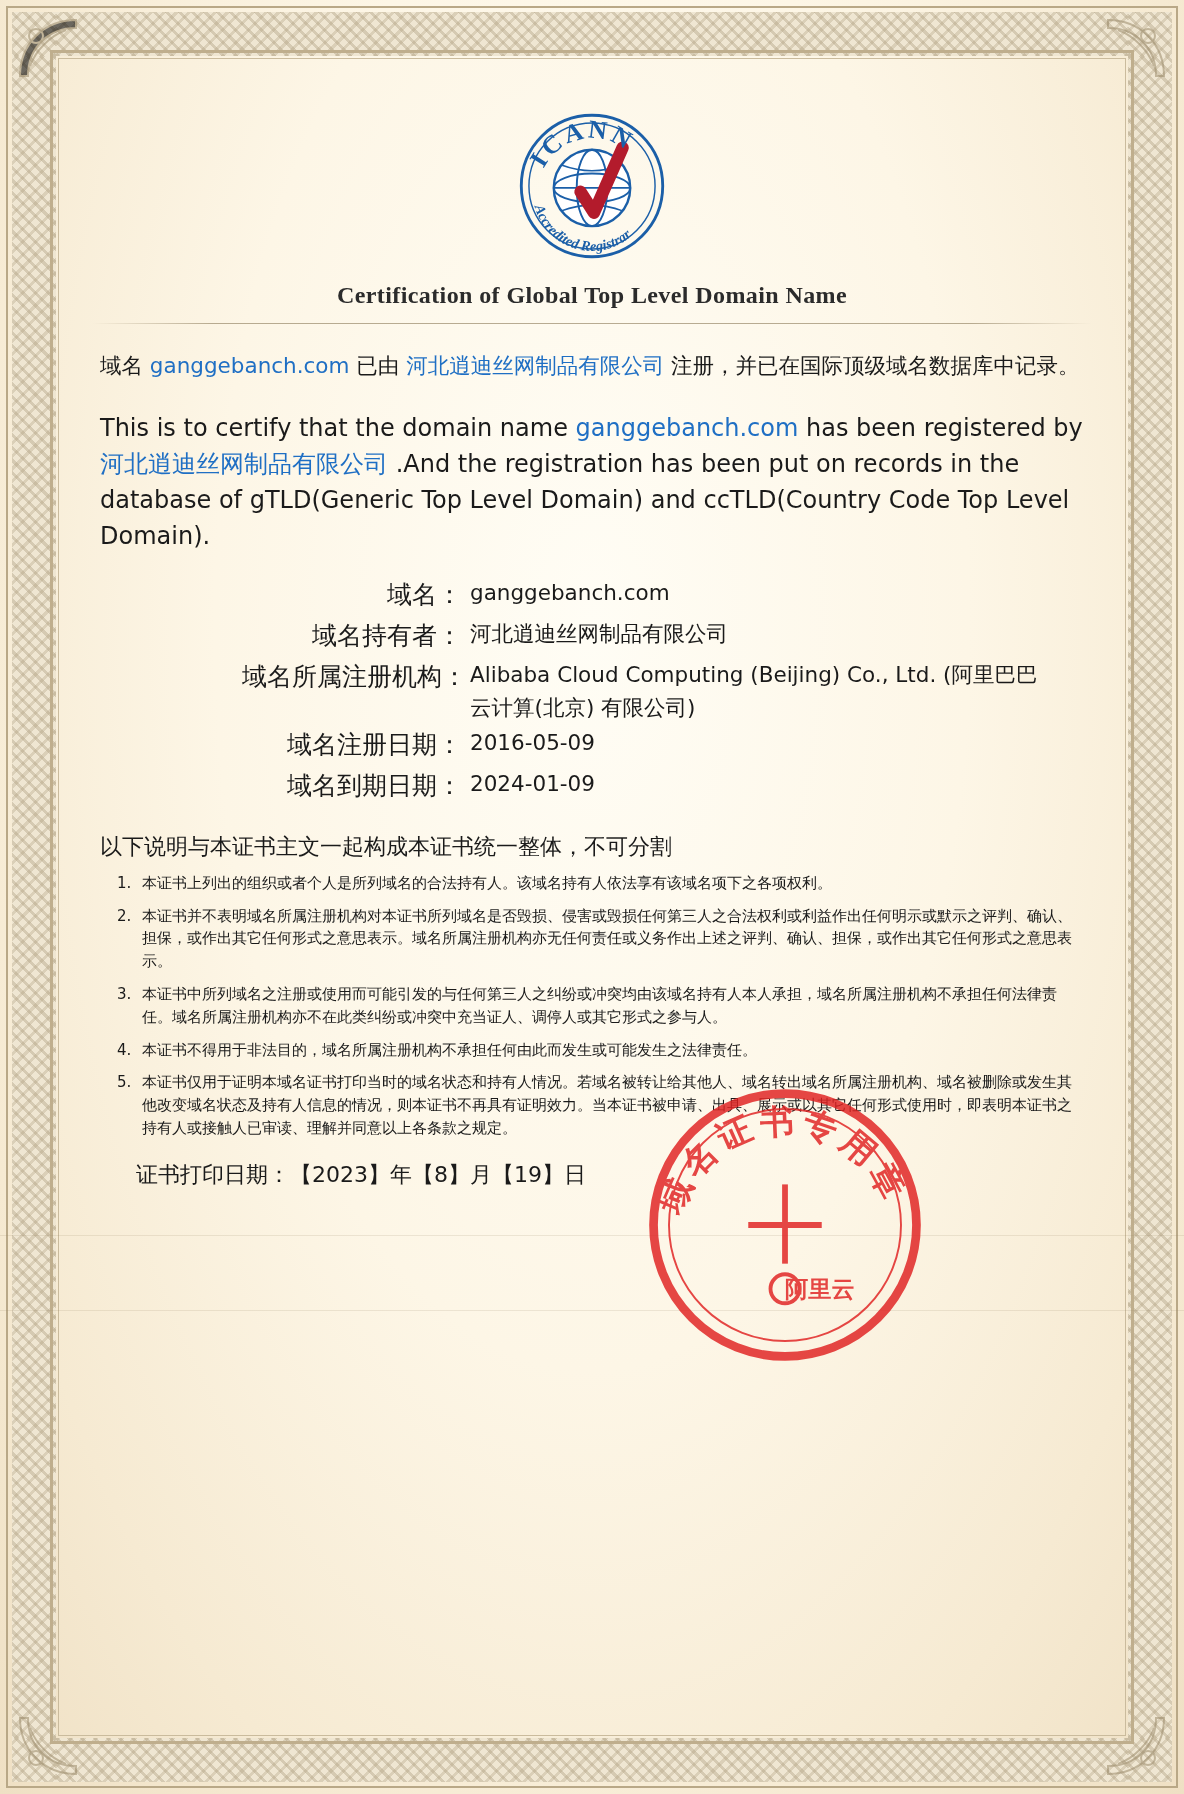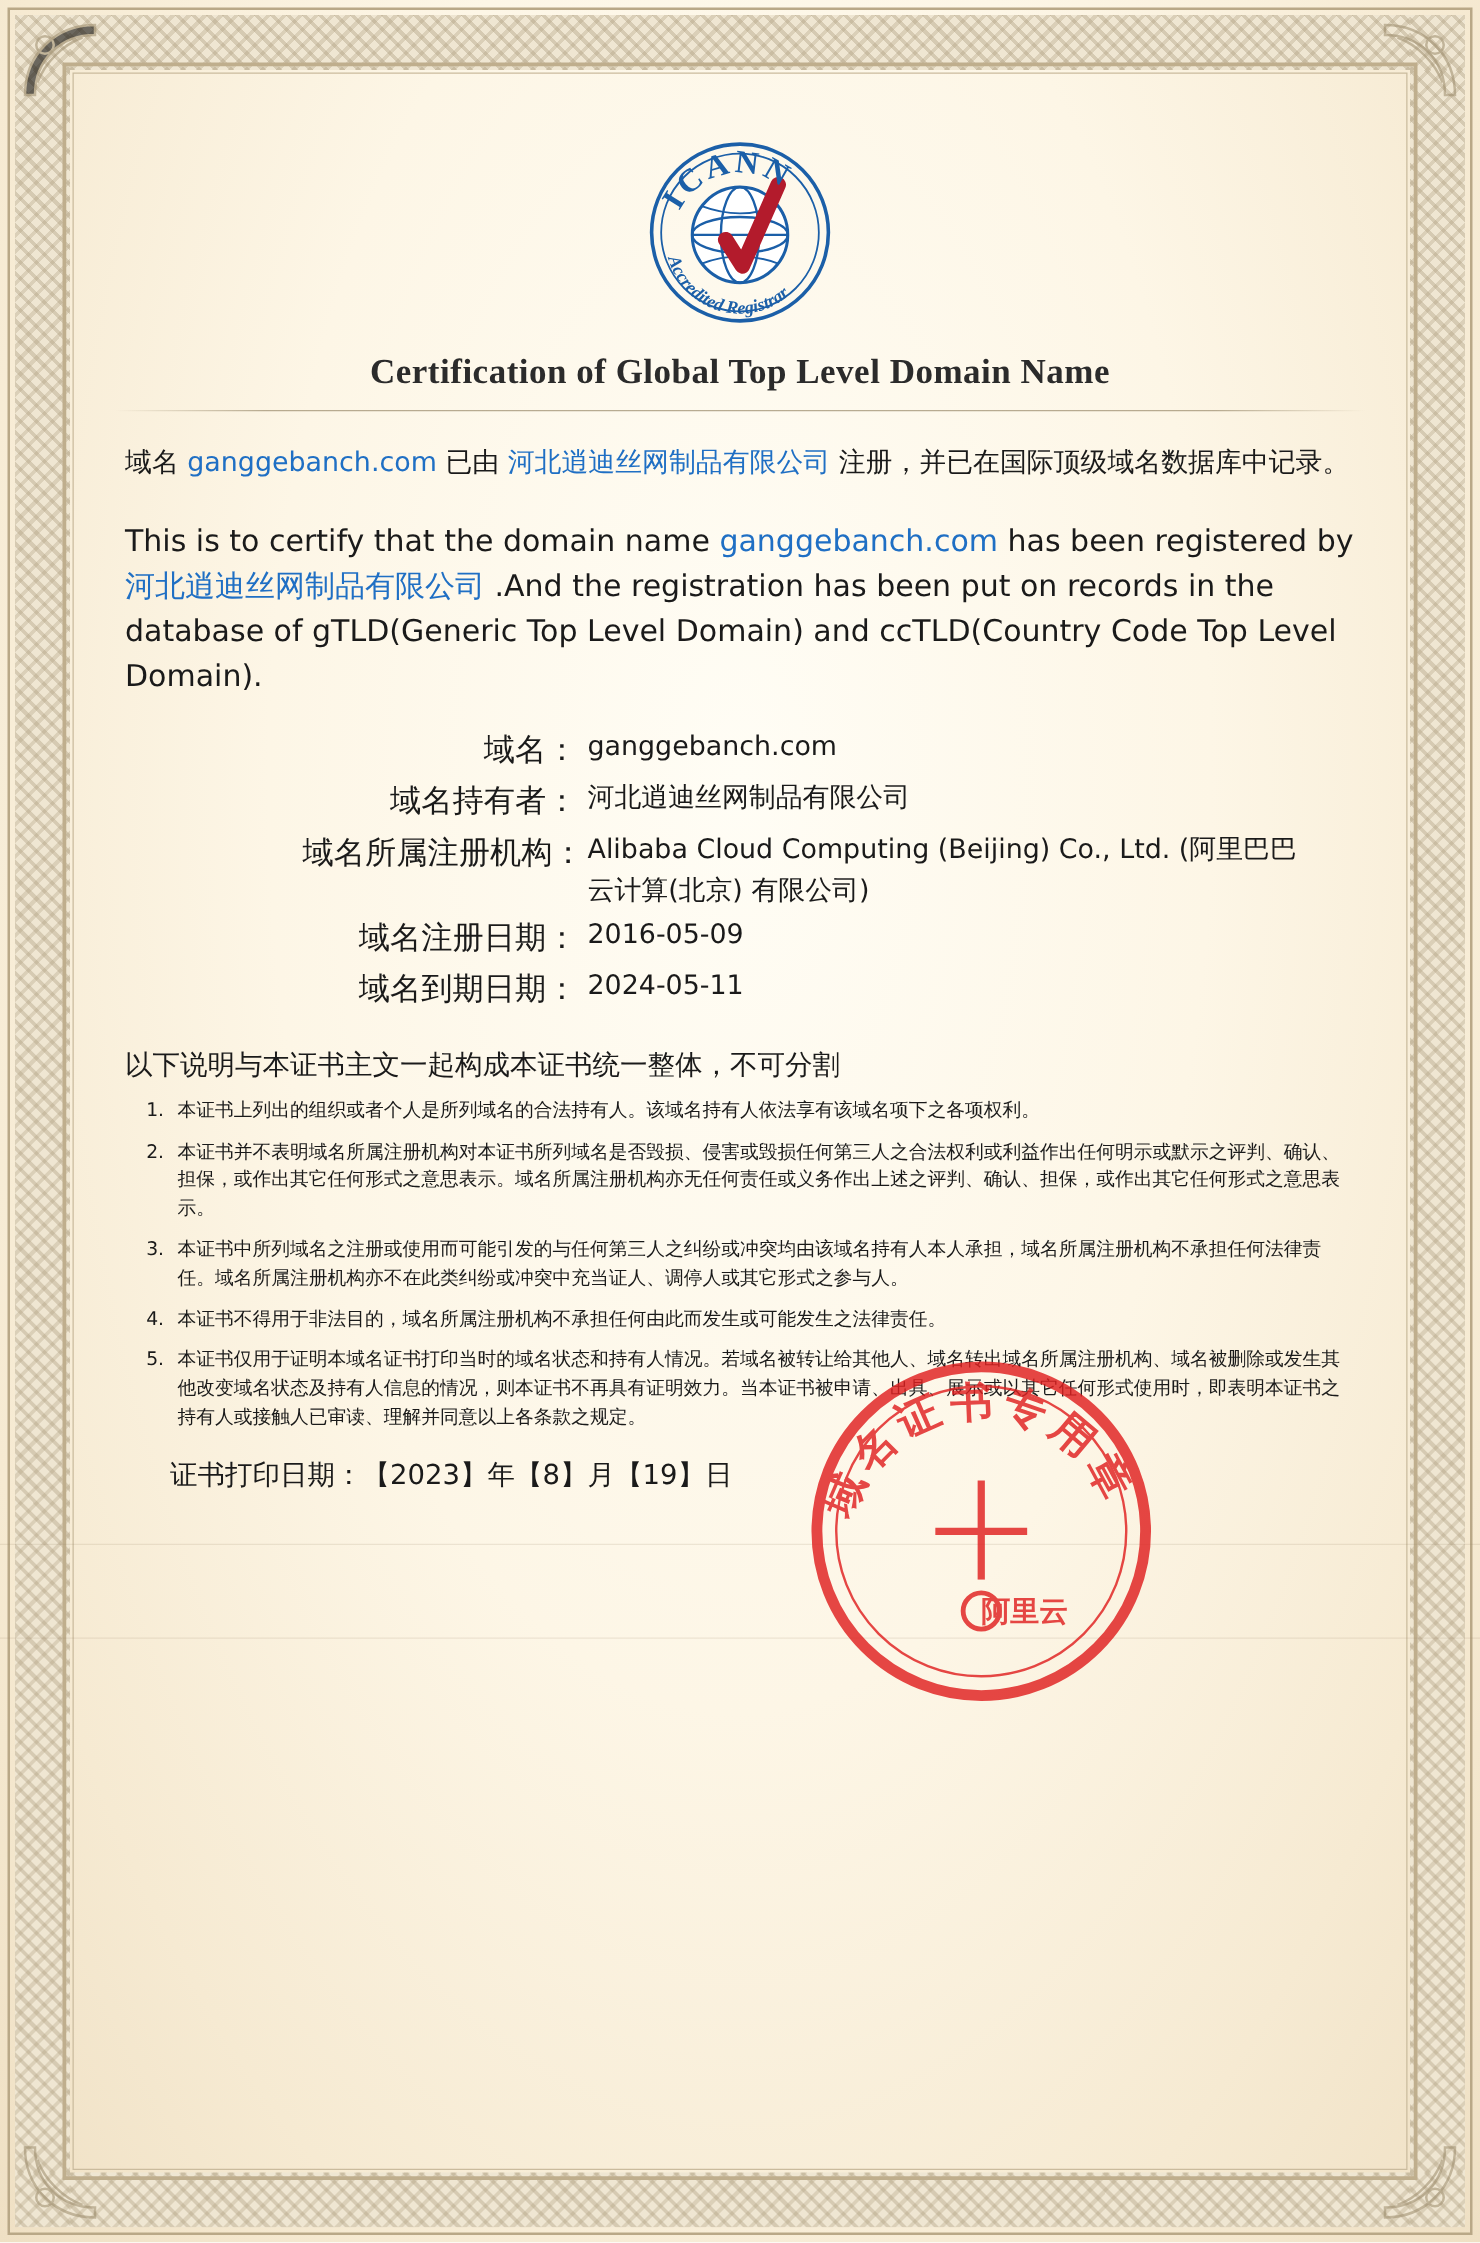--- a/index.html
+++ b/index.html
@@ -100,21 +100,21 @@
     font-family: "DejaVu Sans", "Liberation Sans", sans-serif;
     font-size: 35px;
     font-weight: bold;
     letter-spacing: 3px;
     color: #2b2b2b;
     margin: 2px 0 8px 0;
   }
   .title-en {
     text-align: center;
     font-family: "Liberation Serif", "DejaVu Serif", serif;
-    font-size: 28px;
+    font-size: 24px;
     font-weight: bold;
     letter-spacing: 0.4px;
     color: #2b2b2b;
     margin-bottom: 10px;
   }
   .title-rule {
     width: 100%;
     height: 1px;
     background: linear-gradient(90deg, rgba(190,175,145,0) 0%, rgba(160,145,115,0.75) 12%, rgba(160,145,115,0.75) 88%, rgba(190,175,145,0) 100%);
     margin: 14px 0 26px 0;
@@ -298,21 +298,21 @@
       <div class="det-row">
         <div class="det-label">域名所属注册机构：</div>
         <div class="det-value" style="max-width:580px;">Alibaba Cloud Computing (Beijing) Co., Ltd. (阿里巴巴云计算(北京) 有限公司)</div>
       </div>
       <div class="det-row">
         <div class="det-label">域名注册日期：</div>
         <div class="det-value">2016-05-09</div>
       </div>
       <div class="det-row">
         <div class="det-label">域名到期日期：</div>
-        <div class="det-value">2024-05-11</div>
+        <div class="det-value">2024-01-09</div>
       </div>
     </div>
 
     <div class="terms-head">以下说明与本证书主文一起构成本证书统一整体，不可分割</div>
 
     <ol class="terms">
       <li>本证书上列出的组织或者个人是所列域名的合法持有人。该域名持有人依法享有该域名项下之各项权利。</li>
       <li>本证书并不表明域名所属注册机构对本证书所列域名是否毁损、侵害或毁损任何第三人之合法权利或利益作出任何明示或默示之评判、确认、担保，或作出其它任何形式之意思表示。域名所属注册机构亦无任何责任或义务作出上述之评判、确认、担保，或作出其它任何形式之意思表示。</li>
       <li>本证书中所列域名之注册或使用而可能引发的与任何第三人之纠纷或冲突均由该域名持有人本人承担，域名所属注册机构不承担任何法律责任。域名所属注册机构亦不在此类纠纷或冲突中充当证人、调停人或其它形式之参与人。</li>
       <li>本证书不得用于非法目的，域名所属注册机构不承担任何由此而发生或可能发生之法律责任。</li>

